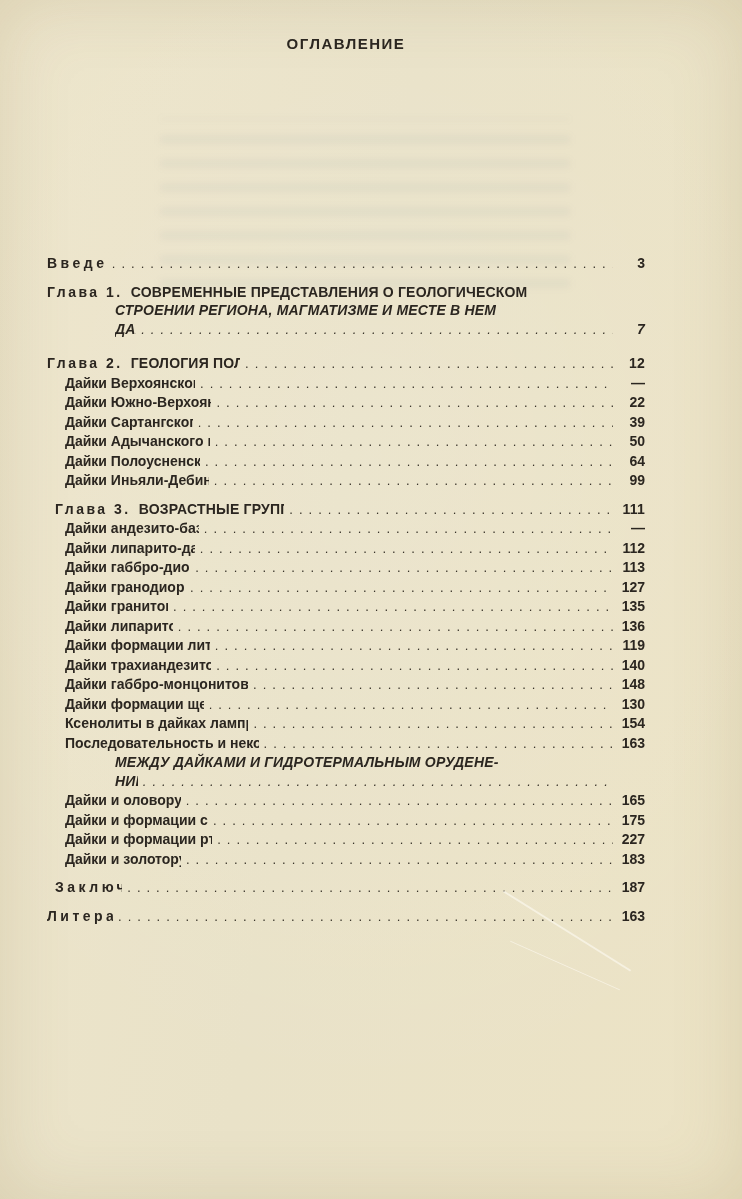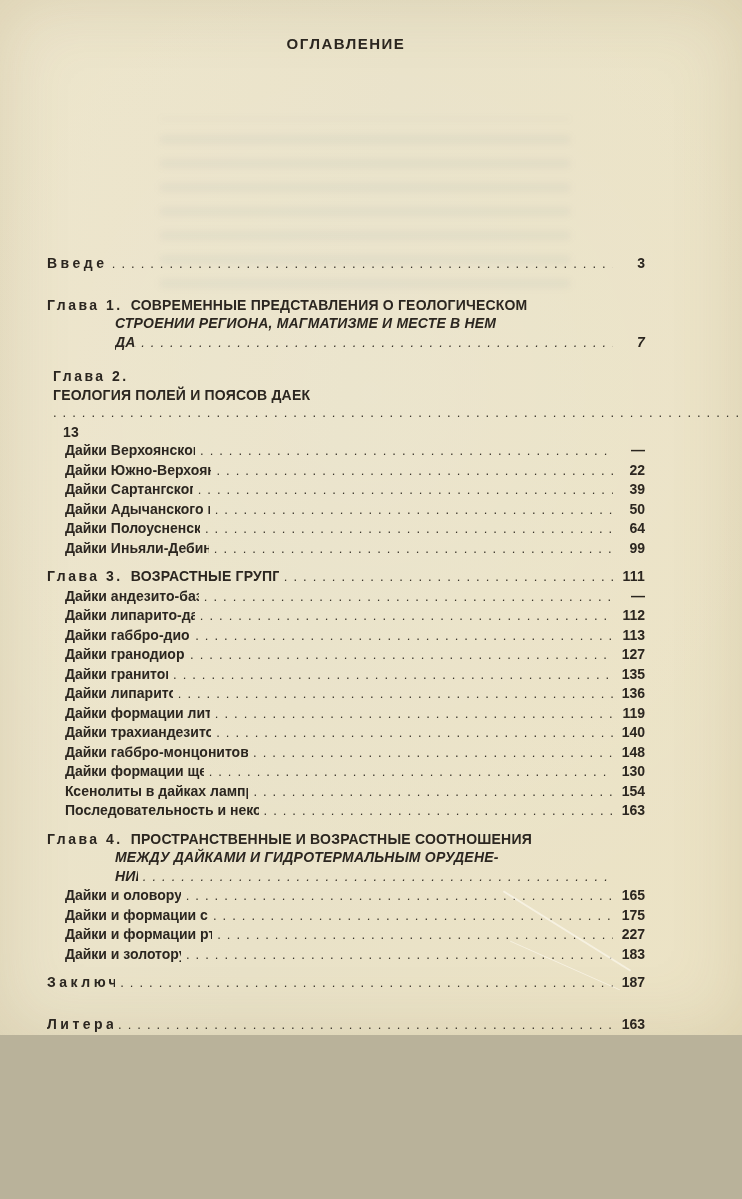--- a/index.html
+++ b/index.html
@@ -3,21 +3,21 @@
 <meta charset="utf-8">
 <style>
   html, body {
     margin: 0;
     padding: 0;
     background: #b9b29a;
   }
   .sheet {
     position: relative;
     width: 742px;
-    height: 1035px;
+    height: 1199px;
     margin: 0 auto;
     overflow: hidden;
     background:
       radial-gradient(120% 90% at 50% 38%, rgba(255,255,255,0.10), rgba(0,0,0,0) 62%),
       linear-gradient(100deg, #ede5cb 0%, #e9e2c8 45%, #ece3c5 100%);
     box-shadow: inset 0 0 70px rgba(140,118,66,0.18);
     font-family: "Liberation Sans", "DejaVu Sans", sans-serif;
     color: #2b2620;
   }
   .ghost {
@@ -52,23 +52,23 @@
   .row {
     display: flex;
     align-items: baseline;
     font-size: 14px;
     line-height: 19.5px;
     white-space: nowrap;
   }
   .row.chapter { line-height: 18.5px; letter-spacing: 0.2px; }
   .row.sub  { padding-left: 18px; }
   .row.cont { padding-left: 68px; font-style: italic; }
-  .gap-sm { margin-top: 9px; }
-  .gap-md { margin-top: 15px; flex-direction: column; }
-  .gap-lg { margin-top: 22px; }
+  .gap-sm { margin-top: 9px; margin-left: 8px; }
+  .gap-md { margin-top: 15px; }
+  .gap-lg { margin-top: 9px; }
   .prefix {
     letter-spacing: 2.5px;
     margin-right: 8px;
     flex: 0 0 auto;
   }
   .label { flex: 0 1 auto; overflow: hidden; }
   .label.spread { letter-spacing: 3.5px; }
   .dots {
     flex: 1 1 auto;
     min-width: 0;
@@ -120,21 +120,21 @@
       <div class="row chapter cont">
 
     <span class="label">ДАЕК</span>
     <span class="dots"></span>
     <span class="pagenum">7</span>
   </div>
       <div class="row chapter gap-md">
     <span class="prefix">Глава 2.</span>
     <span class="label">ГЕОЛОГИЯ ПОЛЕЙ И ПОЯСОВ ДАЕК</span>
     <span class="dots"></span>
-    <span class="pagenum">13</span>
+    <span class="pagenum">12</span>
   </div>
       <div class="row sub">
 
     <span class="label">Дайки Верхоянского мегантиклинория.</span>
     <span class="dots"></span>
     <span class="pagenum">—</span>
   </div>
       <div class="row sub">
 
     <span class="label">Дайки Южно-Верхоянского мегасинклинория.</span>
@@ -236,25 +236,20 @@
     <span class="label">Ксенолиты в дайках лампрофиров и диабазовых порфиритов.</span>
     <span class="dots"></span>
     <span class="pagenum">154</span>
   </div>
       <div class="row sub">
 
     <span class="label">Последовательность и некоторые особенности формирования даек</span>
     <span class="dots"></span>
     <span class="pagenum">163</span>
   </div>
-      <div class="row chapter gap-sm">
-    <span class="prefix">Глава 4.</span>
-    <span class="label">ПРОСТРАНСТВЕННЫЕ И ВОЗРАСТНЫЕ СООТНОШЕНИЯ</span>
-
-  </div>
       <div class="row chapter cont">
 
     <span class="label">МЕЖДУ ДАЙКАМИ И ГИДРОТЕРМАЛЬНЫМ ОРУДЕНЕ-</span>
 
   </div>
       <div class="row chapter cont">
 
     <span class="label">НИЕМ</span>
     <span class="dots"></span>
     <span class="pagenum"></span>

